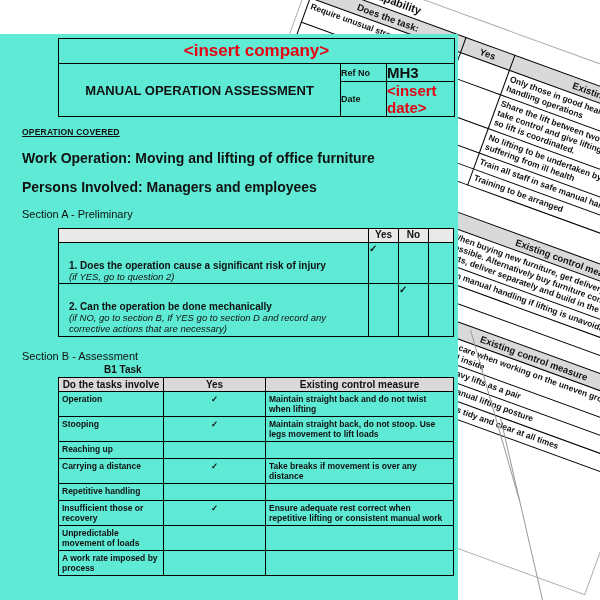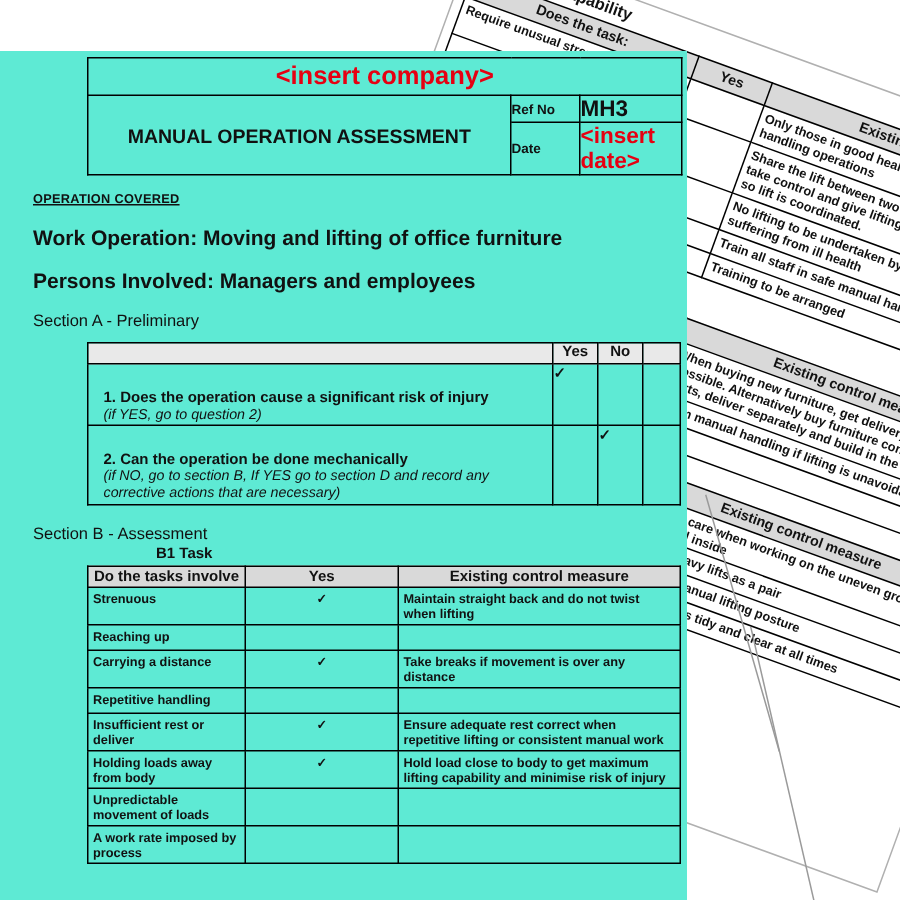--- a/index.html
+++ b/index.html
@@ -273,55 +273,55 @@
       <thead>
         <tr>
           <th>Do the tasks involve</th>
           <th>Yes</th>
           <th>Existing control measure</th>
         </tr>
       </thead>
       <tbody>
 
           <tr>
-            <td>Strenuous</td>
+            <td>Operation</td>
             <td class="b-yes">✓</td>
             <td>Maintain straight back and do not twist when lifting</td>
           </tr>
 
+          <tr>
+            <td>Stooping</td>
+            <td class="b-yes">✓</td>
+            <td>Maintain straight back, do not stoop. Use legs movement to lift loads</td>
+          </tr>
 
           <tr>
             <td>Reaching up</td>
             <td class="b-yes"></td>
             <td></td>
           </tr>
 
           <tr>
             <td>Carrying a distance</td>
             <td class="b-yes">✓</td>
             <td>Take breaks if movement is over any distance</td>
           </tr>
 
           <tr>
             <td>Repetitive handling</td>
             <td class="b-yes"></td>
             <td></td>
           </tr>
 
           <tr>
-            <td>Insufficient rest or deliver</td>
+            <td>Insufficient those or recovery</td>
             <td class="b-yes">✓</td>
             <td>Ensure adequate rest correct when repetitive lifting or consistent manual work</td>
           </tr>
 
-          <tr>
-            <td>Holding loads away from body</td>
-            <td class="b-yes">✓</td>
-            <td>Hold load close to body to get maximum lifting capability and minimise risk of injury</td>
-          </tr>
 
 
           <tr>
             <td>Unpredictable movement of loads</td>
             <td class="b-yes"></td>
             <td></td>
           </tr>
 
           <tr>
             <td>A work rate imposed by process</td>

